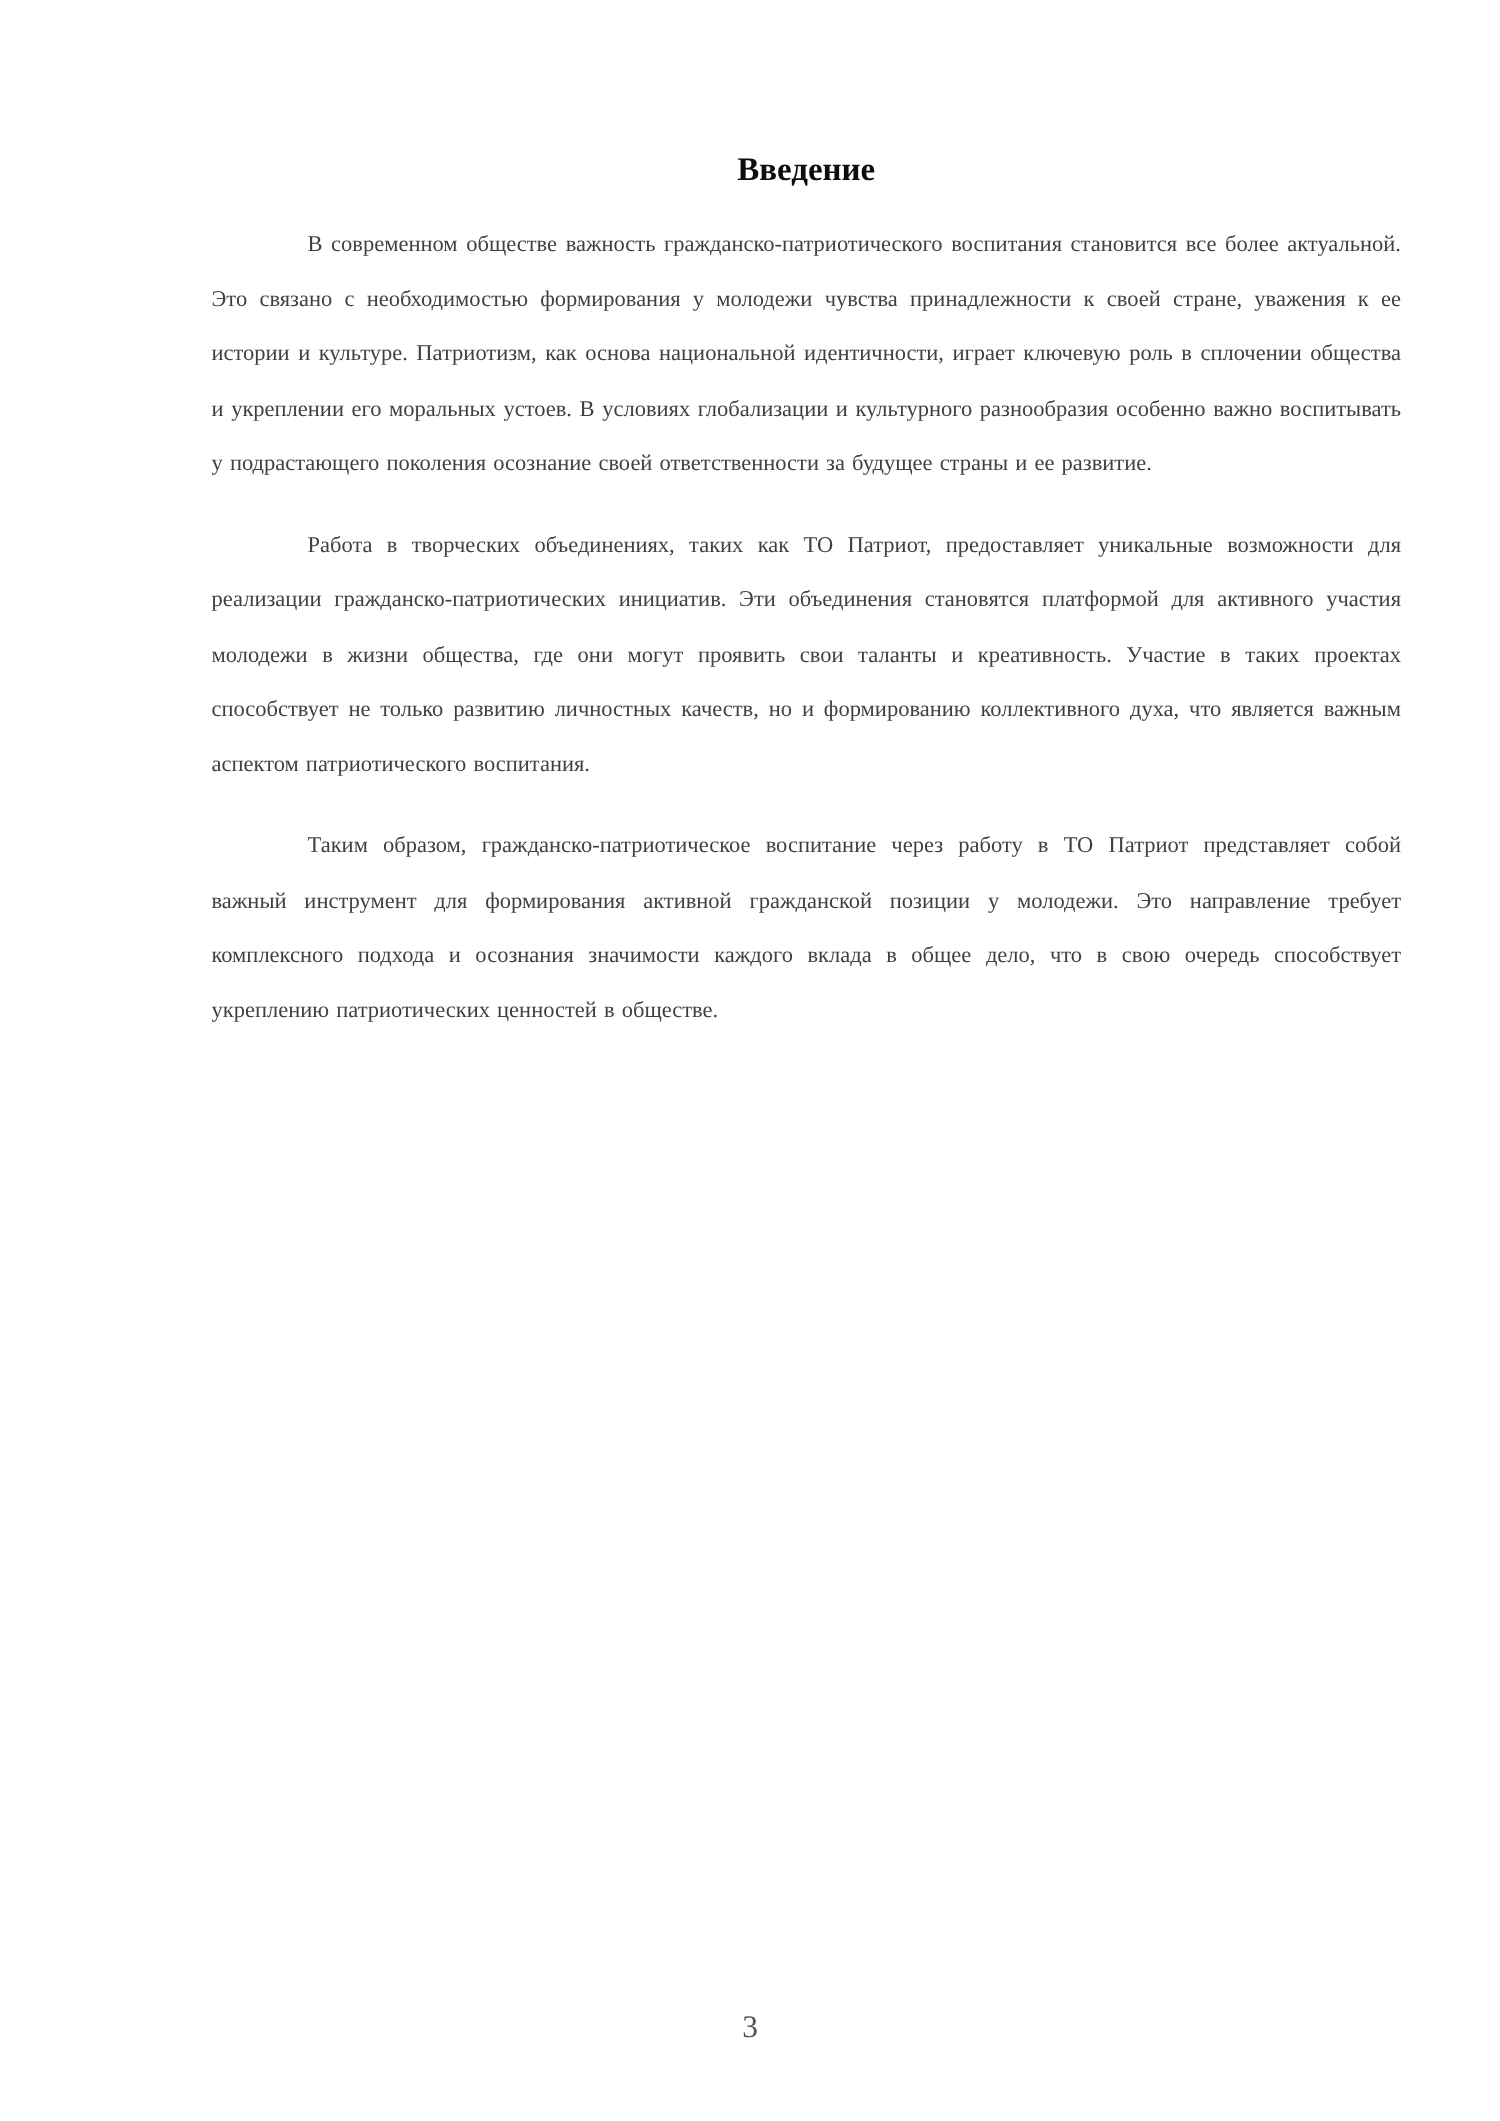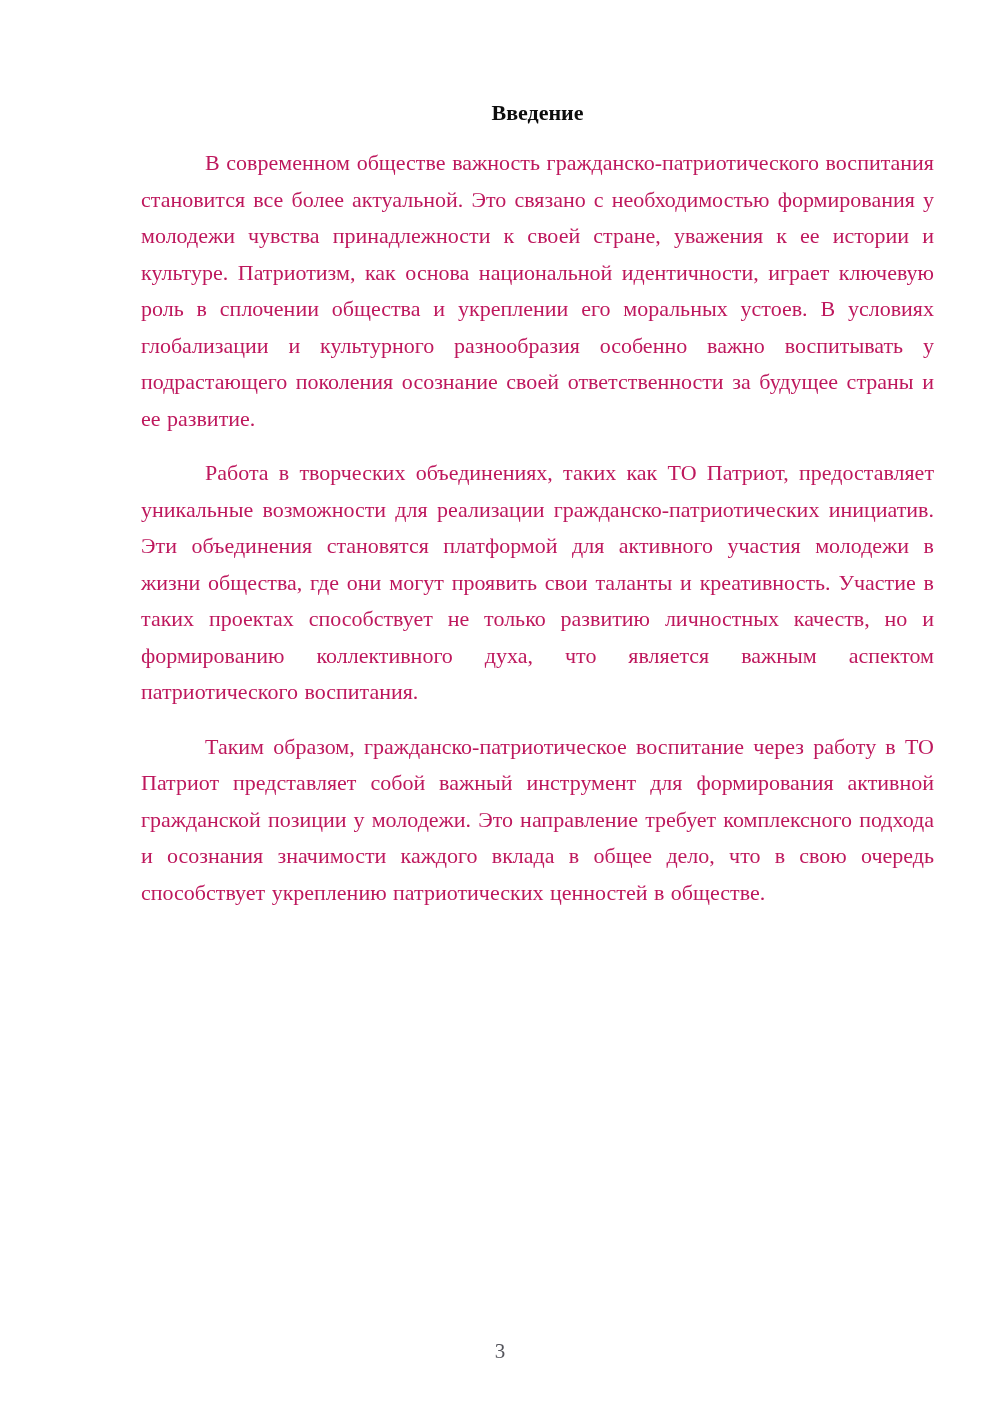--- a/index.html
+++ b/index.html
@@ -26,25 +26,25 @@
   .doc-title {
     margin: 0 0 14px 0;
     font-size: 22px;
     line-height: 36px;
     font-weight: bold;
     text-align: center;
     color: #0d0d0d;
   }
   .doc-paragraph {
     margin: 0 0 18px 0;
-    font-size: 22px;
+    font-size: 15px;
     line-height: 36.5px;
     text-align: justify;
     text-indent: 64px;
-    color: #be185d;
+    color: #404040;
     word-spacing: 1px;
   }
   .page-footer {
     position: absolute;
     left: 0;
     right: 0;
     bottom: 50px;
     text-align: center;
   }
   .page-number {

